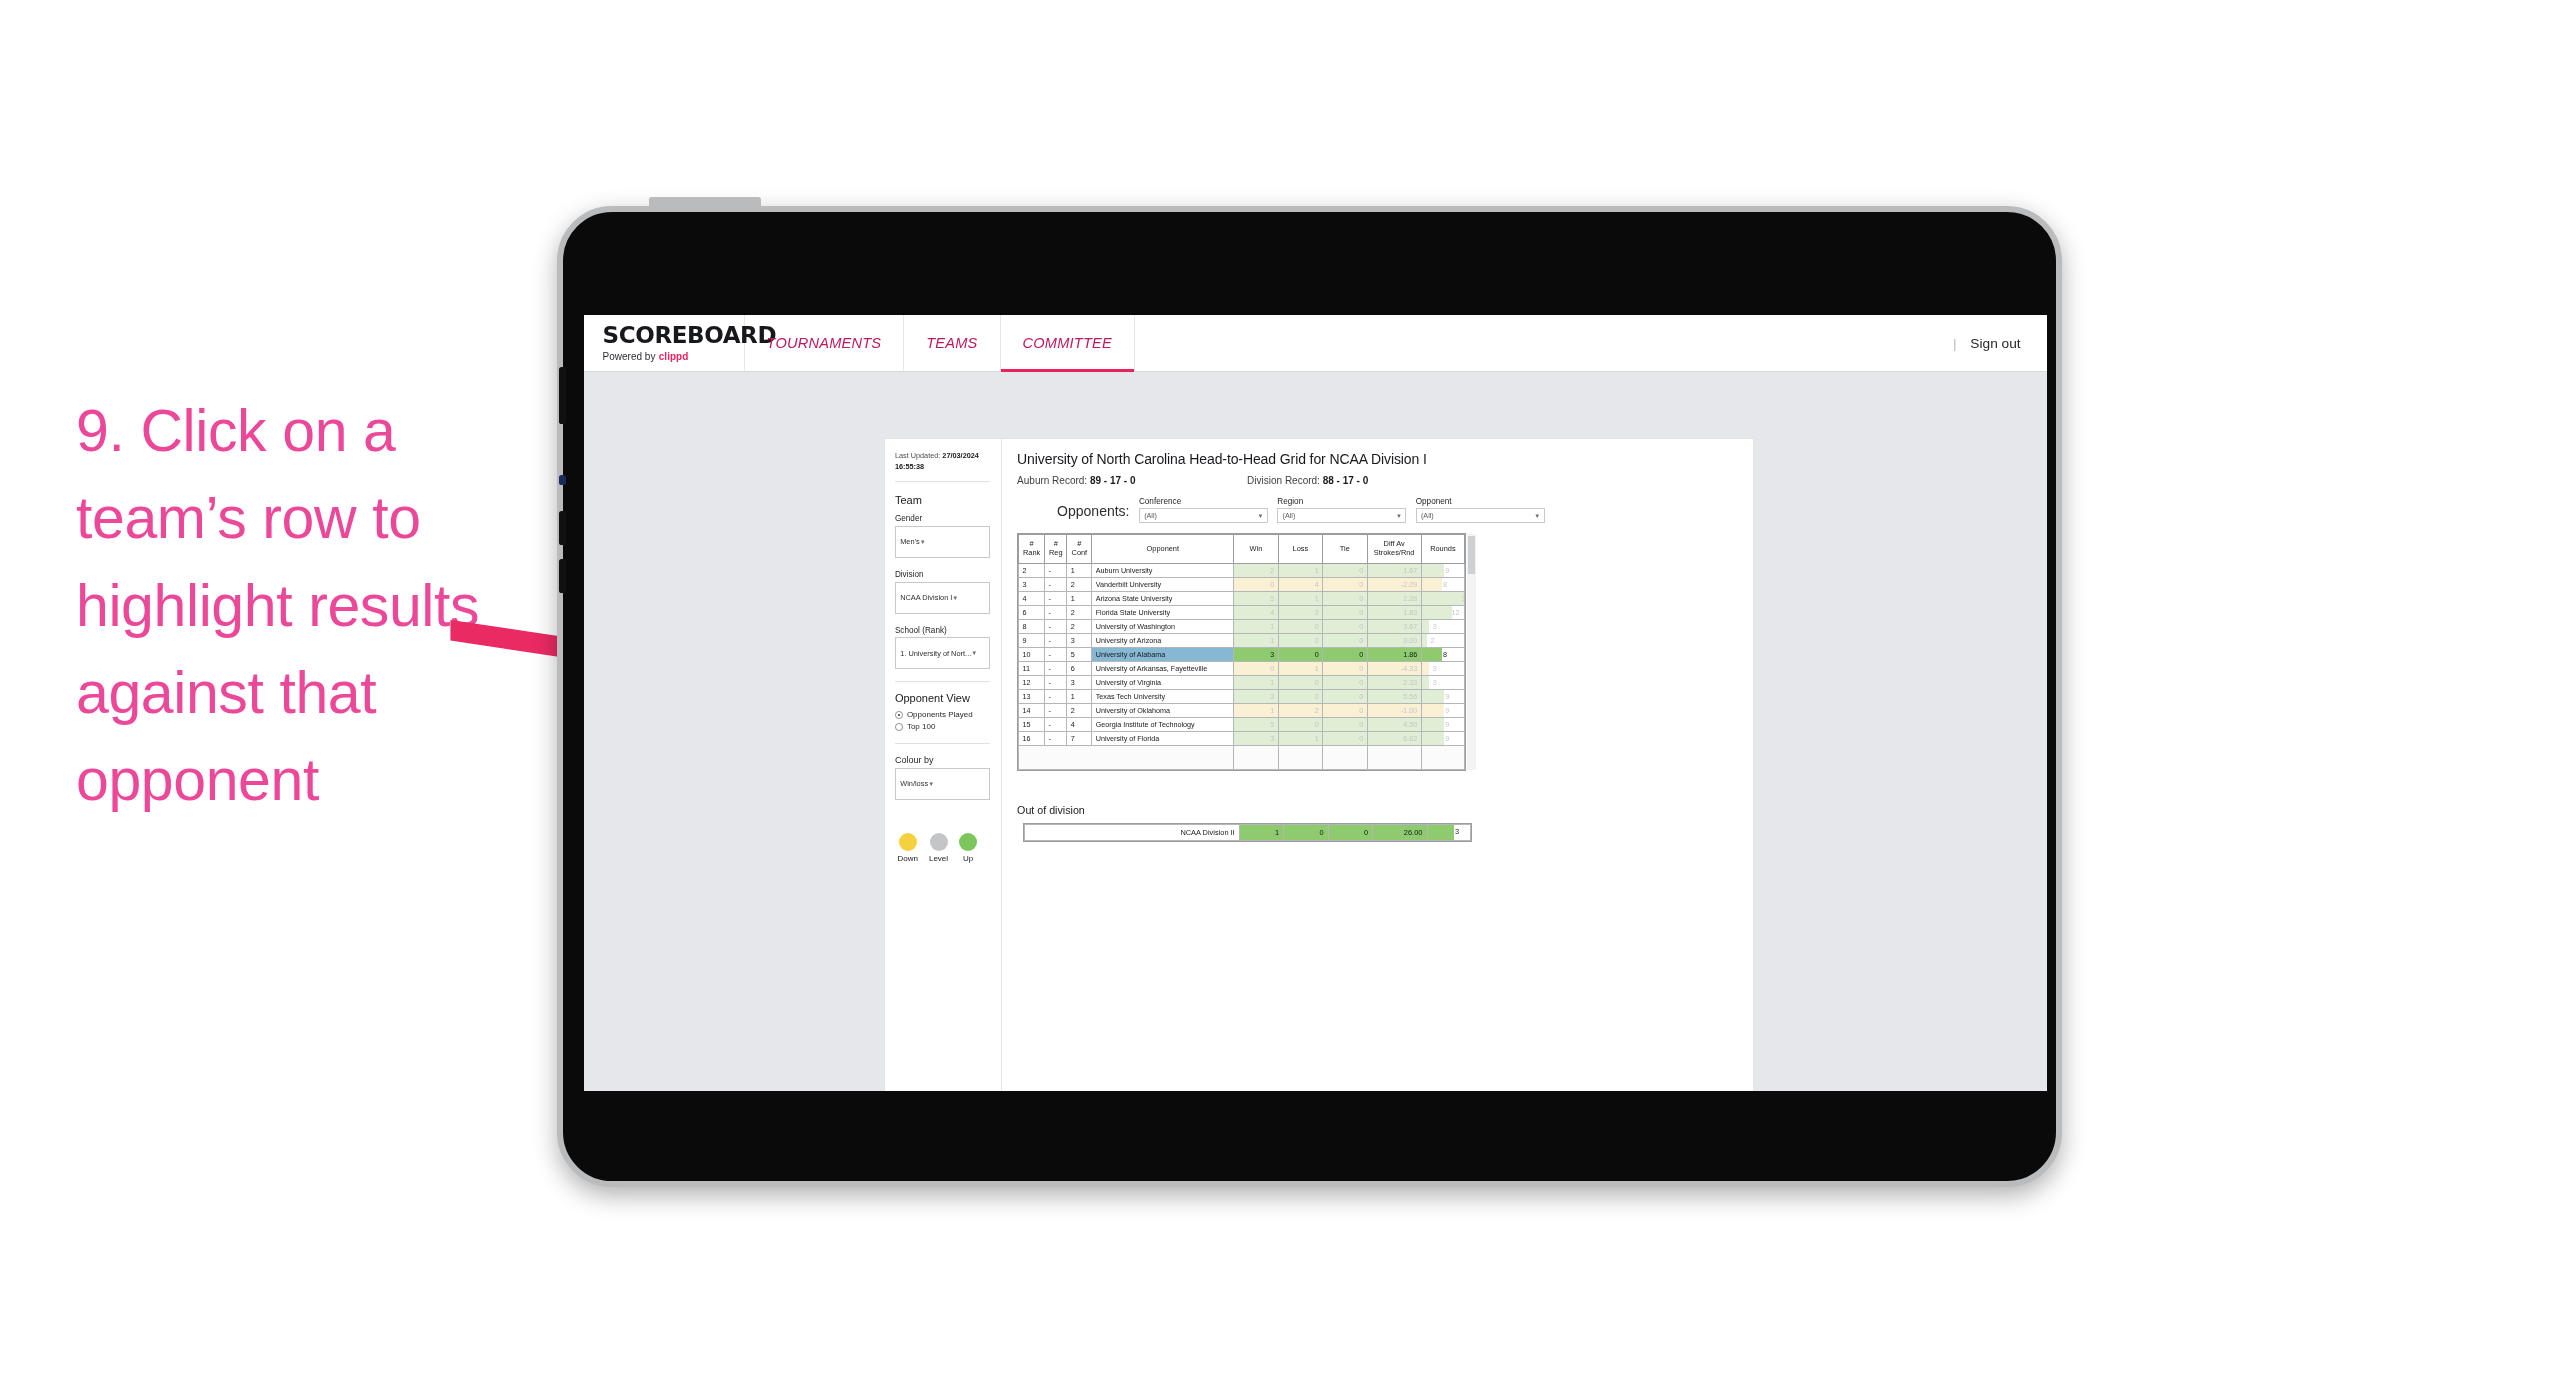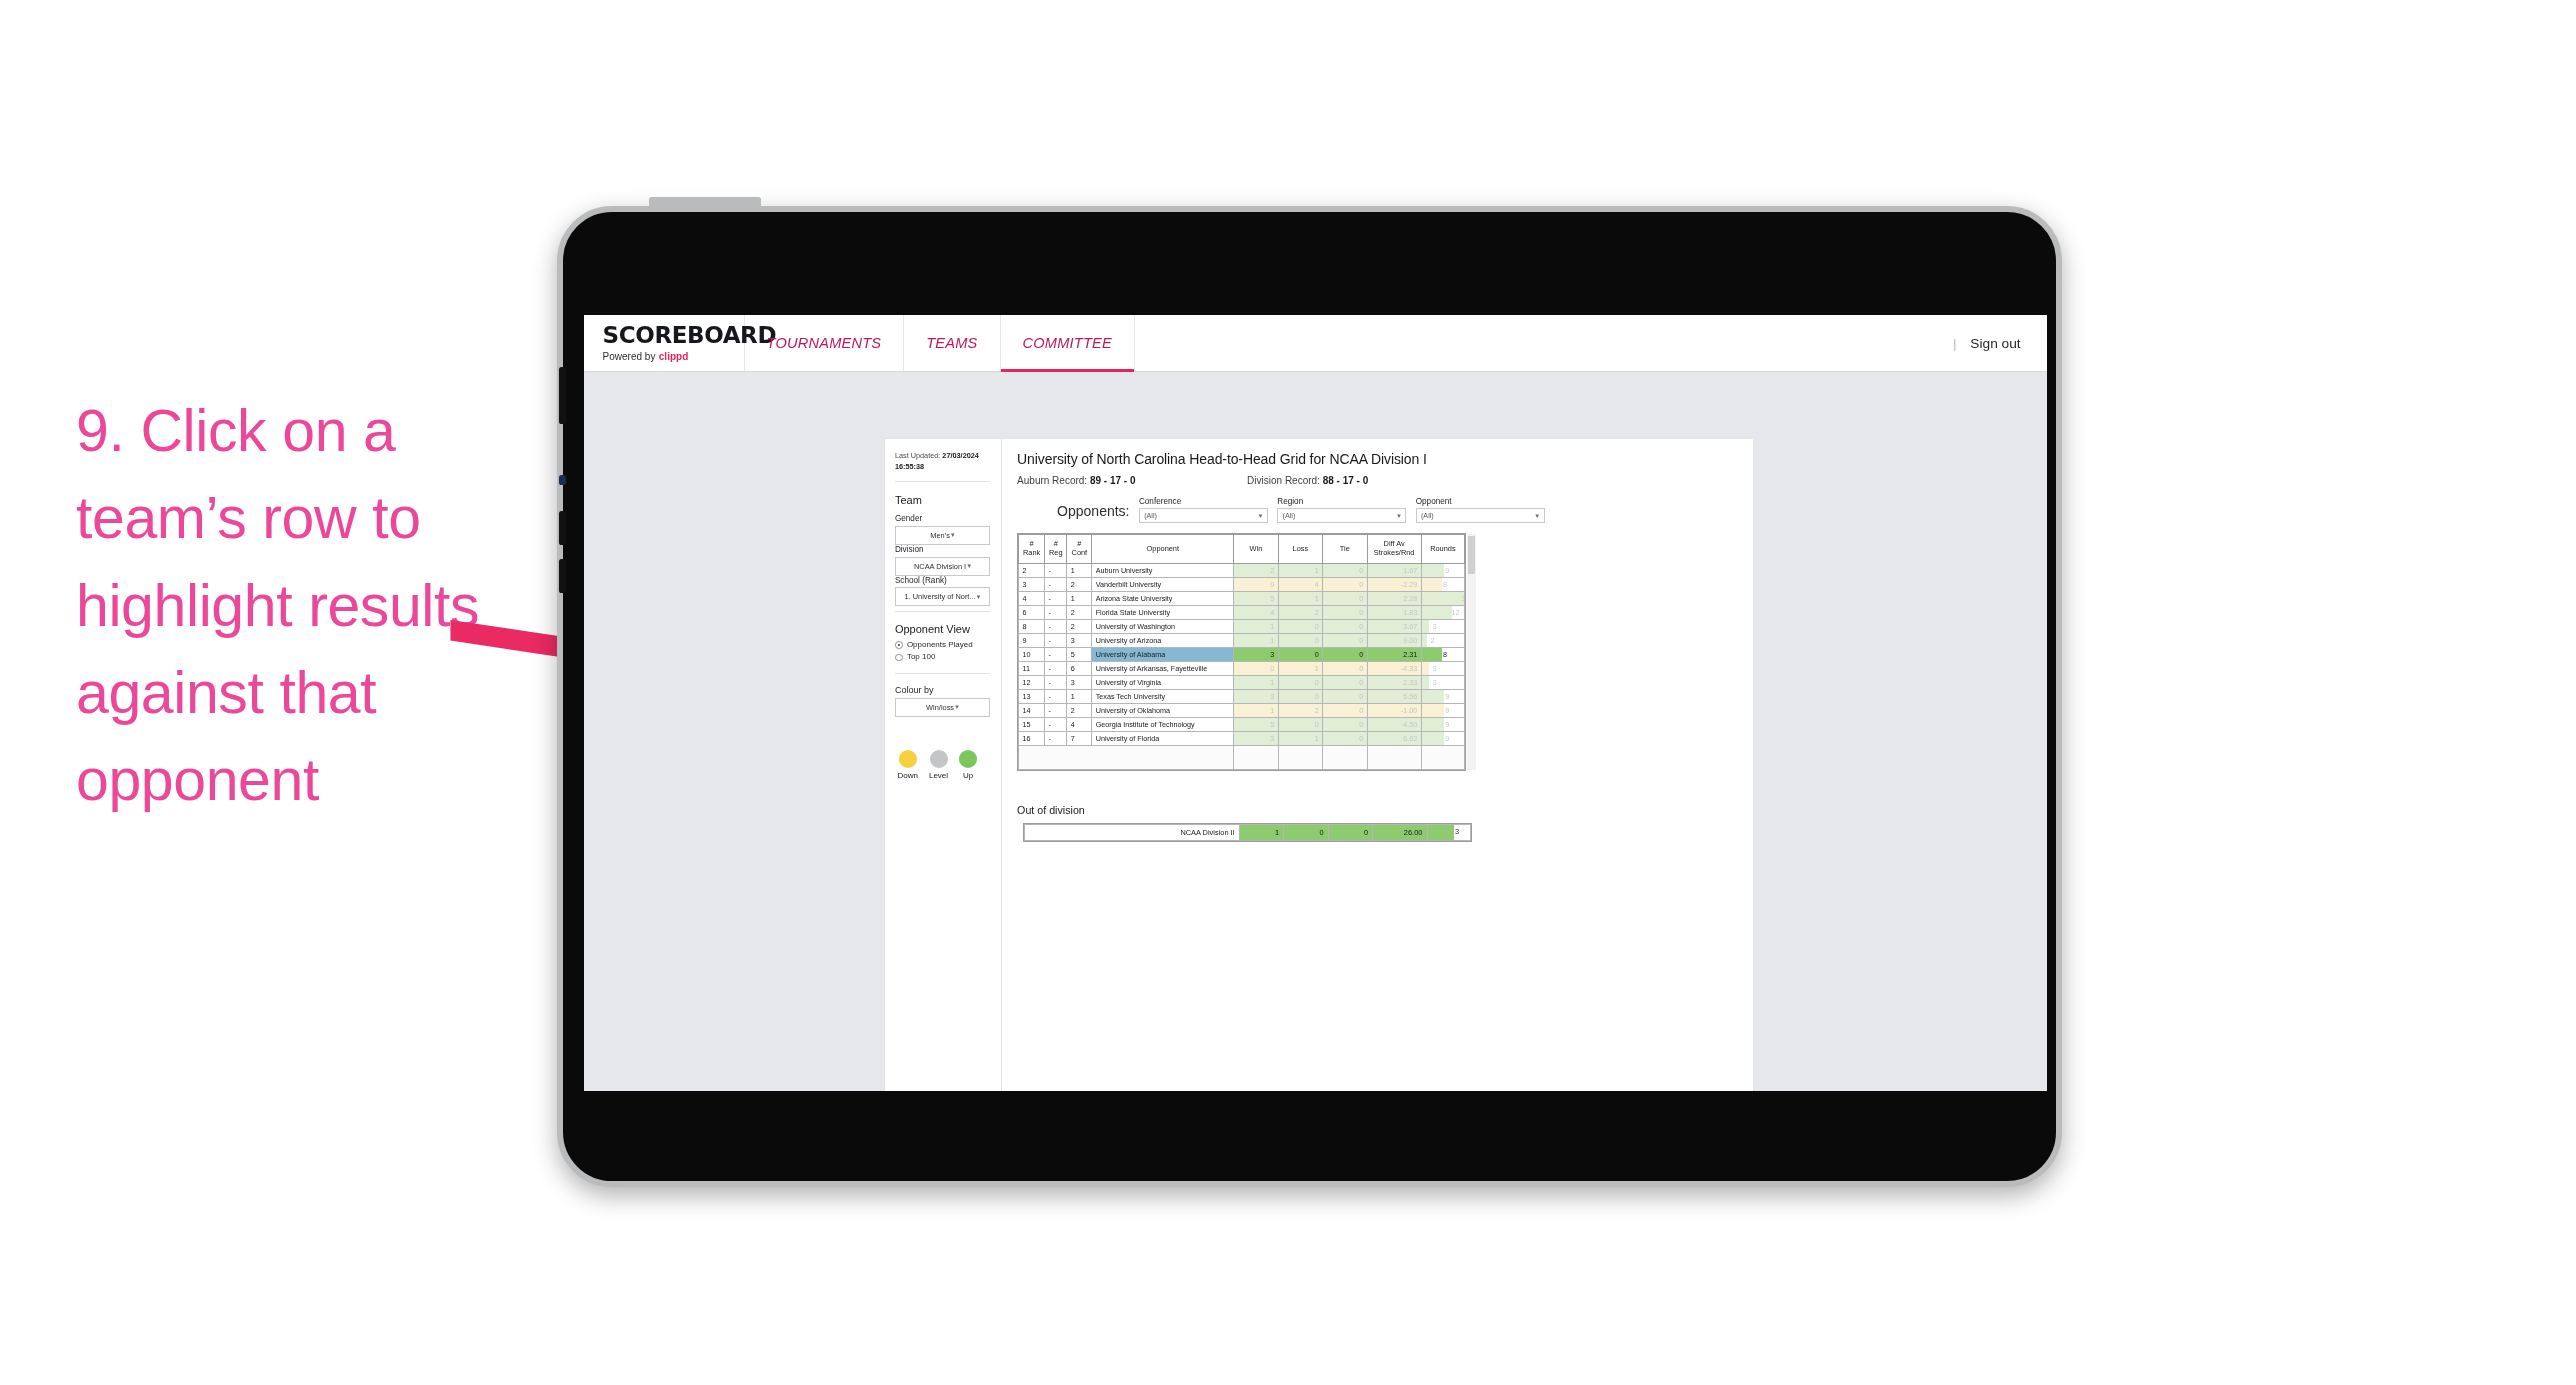--- a/index.html
+++ b/index.html
@@ -178,28 +178,29 @@
     color: #17191c;
     margin: 12px 0 8.6px 0;
     font-weight: 400;
   }
   .field-label {
     font-size: 8.2px;
     color: #1d1f23;
     margin-bottom: 2.6px;
   }
   .select-box {
-    height: 19px;
+    height: 32px;
     border: 0.9px solid #c8c9cc;
     background: #fff;
     display: flex; align-items: center;
-    justify-content: center;
+    justify-content: flex-start;
     padding: 0 3.4px 0 4.3px;
     font-size: 7.4px;
     color: #2c2e32;
+    margin-bottom: 12px;
     cursor: pointer;
     white-space: nowrap;
     overflow: hidden;
   }
   .select-caret { font-size: 6px; color: #6d6f73; }
   .panel-sep { border-top: 0.9px solid #e0e1e3; margin: 5.2px 0 0 0; }
 
   .radio-row {
     display: flex; align-items: flex-end; gap: 4.3px;
     font-size: 8px; color: #26282c;
@@ -597,21 +598,21 @@
                     </td>
                   </tr>
                   <tr class="sel">
                     <td class="c-rank">10</td>
                     <td class="c-reg">-</td>
                     <td class="c-conf">5</td>
                     <td class="c-opp">University of Alabama</td>
                     <td class="c-num" style="background:#8ecb6e">3</td>
                     <td class="c-num" style="background:#8ecb6e">0</td>
                     <td class="c-num" style="background:#8ecb6e">0</td>
-                    <td class="c-num" style="background:#8ecb6e">2.31</td>
+                    <td class="c-num" style="background:#8ecb6e">1.86</td>
                     <td class="c-rounds">
                       <div class="rounds-bar" style="width: 47.0588%; background: rgb(142, 203, 110);"></div>
                       <span class="rounds-val" style="margin-left: 41.0588%;">8</span>
                     </td>
                   </tr>
                   <tr class="dim">
                     <td class="c-rank">11</td>
                     <td class="c-reg">-</td>
                     <td class="c-conf">6</td>
                     <td class="c-opp">University of Arkansas, Fayetteville</td>

